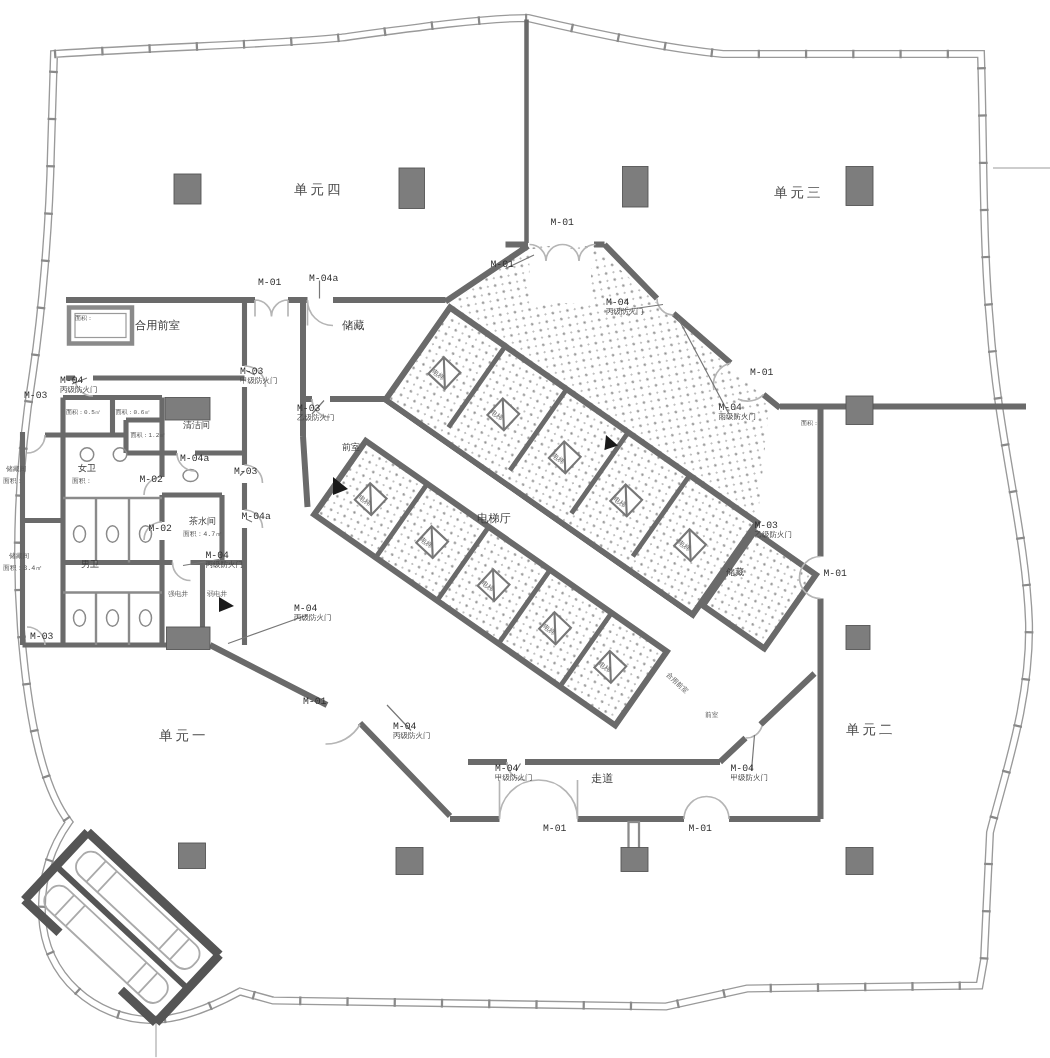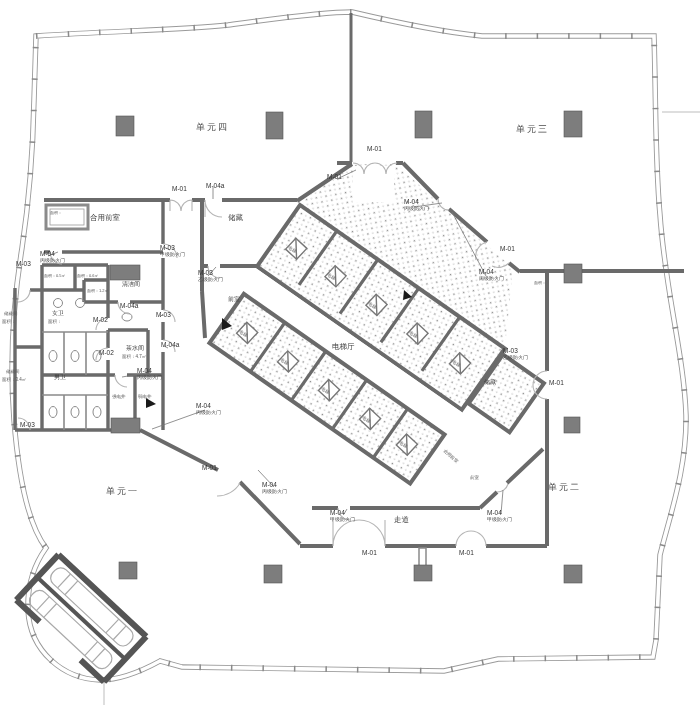--- a/index.html
+++ b/index.html
@@ -1,17 +1,17 @@
 <!DOCTYPE html>
 <html><head>
 <meta charset="utf-8">
 <style>
   html,body{margin:0;padding:0;background:#fff;}
   #plan{position:relative;width:700px;height:705px;background:#ffffff;overflow:hidden;
-        font-family:Liberation Sans, sans-serif;color:#3c3c3c;}
+        font-family:Liberation Mono, monospace;color:#3c3c3c;}
   #plan svg{position:absolute;left:0;top:0;}
   .lbl{position:absolute;white-space:nowrap;line-height:1.15;color:#3c3c3c;}
   .unit{font-size:9px;letter-spacing:2px;color:#4a4a4a;}
   .room{font-size:7.5px;}
   .room-s{font-size:6px;}
   .tiny{font-size:4.5px;color:#555;}
   .dl{position:absolute;white-space:nowrap;line-height:1.05;font-size:6.5px;color:#2f2f2f;}
   .dl .dt{display:block;font-size:5px;color:#444;}
   .elev{position:absolute;font-size:4.5px;color:#666;transform:rotate(35deg);transform-origin:left top;}
   .rot43{transform:rotate(43deg);transform-origin:left top;}
@@ -206,35 +206,35 @@
       <rect x="6" y="6" width="104" height="19" rx="8"></rect>
       <rect x="6" y="37" width="104" height="19" rx="8"></rect>
       <path d="M20,6 V25 M30,6 V25 M86,6 V25 M96,6 V25 M20,37 V56 M30,37 V56 M86,37 V56 M96,37 V56"></path>
     </g>
   </g>
 </svg>
 
   <div class="lbl unit" style="left:196px;top:122px">单元四</div>
   <div class="lbl unit" style="left:516px;top:124px">单元三</div>
   <div class="lbl unit" style="left:106px;top:486px">单元一</div>
-  <div class="lbl unit" style="left:548px;top:482px">单元二</div>
+  <div class="lbl unit" style="left:564px;top:482px">单元二</div>
 
   <div class="lbl room" style="left:90px;top:214px">合用前室</div>
   <div class="lbl room" style="left:228px;top:214px">储藏</div>
   <div class="lbl room-s" style="left:122px;top:281px">清洁间</div>
   <div class="lbl room-s" style="left:52px;top:310px">女卫</div>
   <div class="lbl tiny" style="left:48px;top:319px">面积：</div>
   <div class="lbl room-s" style="left:54px;top:374px">男卫</div>
   <div class="lbl room-s" style="left:126px;top:345px">茶水间</div>
   <div class="lbl tiny" style="left:122px;top:354px">面积：4.7㎡</div>
   <div class="lbl tiny" style="left:4px;top:311px">储藏间</div>
   <div class="lbl tiny" style="left:2px;top:319px">面积：</div>
   <div class="lbl tiny" style="left:6px;top:369px">储藏间</div>
   <div class="lbl tiny" style="left:2px;top:377px">面积：3.4㎡</div>
-  <div class="lbl room" style="left:332px;top:343px">电梯厅</div>
+  <div class="lbl room" style="left:318px;top:343px">电梯厅</div>
   <div class="lbl room-s" style="left:228px;top:296px">前室</div>
   <div class="lbl tiny" style="left:470px;top:475px">前室</div>
   <div class="lbl room-s" style="left:484px;top:379px">储藏</div>
   <div class="lbl room" style="left:394px;top:516px">走道</div>
   <div class="lbl tiny rot43" style="left:446px;top:448px">合用前室</div>
   <div class="lbl tiny" style="left:112px;top:394px">强电井</div>
   <div class="lbl tiny" style="left:138px;top:394px">弱电井</div>
   <div class="lbl tiny" style="left:50px;top:211px;font-size:4px">面积：</div>
   <div class="lbl tiny" style="left:44px;top:274px;font-size:4px">面积：0.5㎡</div>
   <div class="lbl tiny" style="left:77px;top:274px;font-size:4px">面积：0.6㎡</div>

